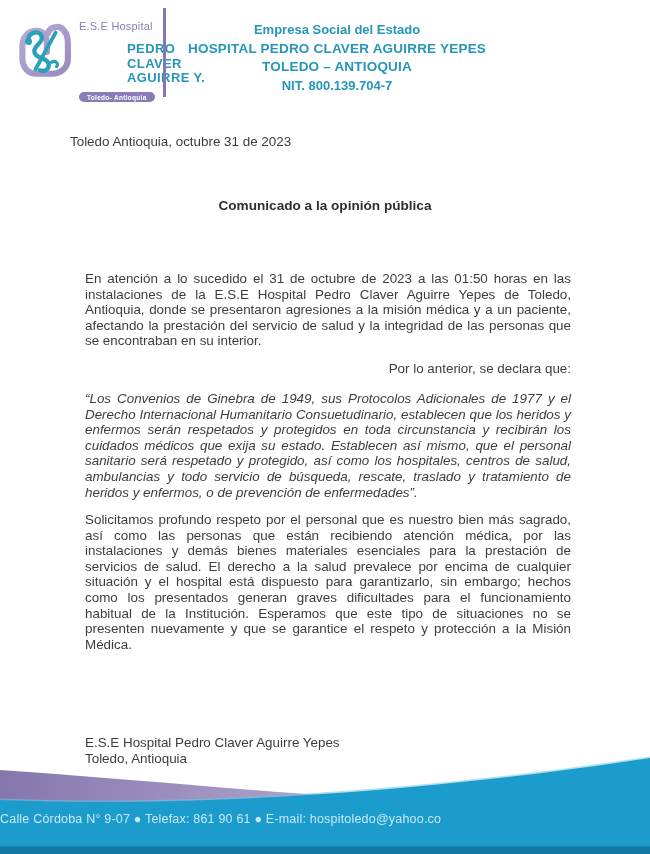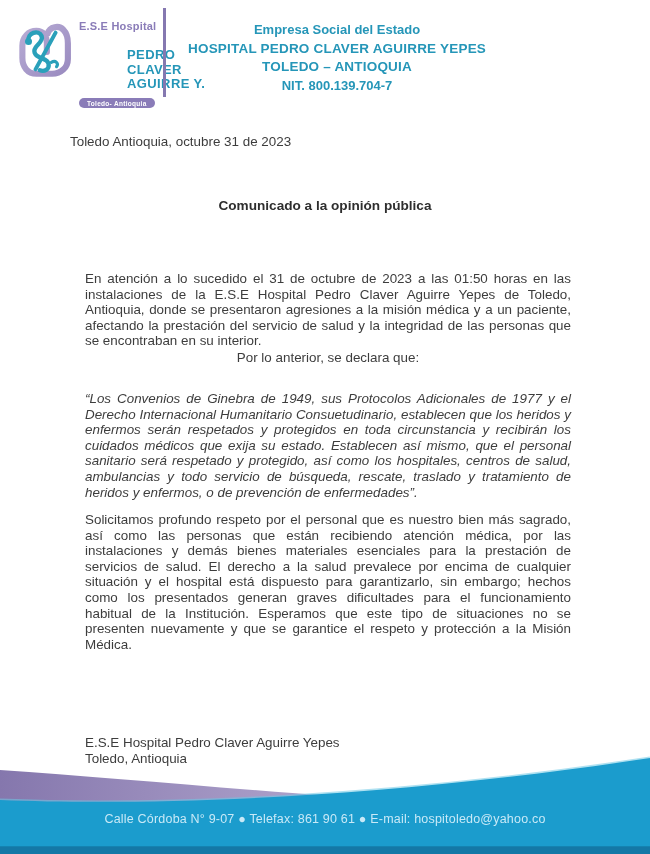--- a/index.html
+++ b/index.html
@@ -11,21 +11,21 @@
     background: #ffffff;
     font-family: "Liberation Sans", sans-serif;
     overflow: hidden;
     color: #3d3d3d;
   }
 
   
   .logo { position: absolute; left: 18px; top: 10px; display: flex; }
   .logo-icon { width: 56px; height: 62px; margin-top: 10px; flex: 0 0 auto; }
   .logo-textcol { margin-left: 5px; padding-top: 10px; }
-  .logo-ese { color: #8a7cb8; font-size: 11px; font-weight: 700; letter-spacing: .2px; margin-bottom: 16px; }
+  .logo-ese { color: #8a7cb8; font-size: 11px; font-weight: 400; letter-spacing: .2px; margin-bottom: 10px; }
   .logo-name { color: #2596b8; font-weight: 800; font-size: 13px; line-height: 14.5px; letter-spacing: .4px; padding-left: 48px; }
   .logo-badge {
     display: inline-block; background: #8a7cb8; color: #ffffff;
     font-size: 6.5px; font-weight: 600; padding: 1.5px 8px; border-radius: 7px;
     margin-top: 3px; letter-spacing: .3px;
   }
   .lh-divider { position: absolute; left: 163px; top: 8px; width: 3px; height: 89px; background: #8578b0; }
   .org { position: absolute; left: 188px; top: 21px; color: #2596b8; text-align: center; }
   .org-l1 { font-size: 13px;   font-weight: 700; line-height: 18.5px; }
   .org-l2 { font-size: 13.5px; font-weight: 800; line-height: 18.5px; letter-spacing: .2px; }
@@ -36,31 +36,31 @@
   .dateline { position: absolute; left: 70px; top: 134px; font-size: 13.4px; }
   .doc-title {
     position: absolute; left: 0; top: 198px; width: 100%;
     text-align: center; font-size: 13.6px; font-weight: 700; color: #2e2e2e;
   }
   .para {
     position: absolute; left: 85px; width: 486px;
     font-size: 13.4px; line-height: 15.6px; text-align: justify;
   }
   .para.p1 { top: 271px; }
-  .para.p2 { top: 350px; text-align: center; }
+  .para.p2 { top: 361px; text-align: right; }
   .para.quote { top: 391px; font-style: italic; }
   .para.p4 { top: 512px; }
   .signature { position: absolute; left: 85px; top: 735px; font-size: 13.4px; line-height: 16px; }
 
   
   .footer { position: absolute; left: 0; bottom: 0; width: 650px; height: 99px; }
   .footer svg { position: absolute; left: 0; top: 0; width: 650px; height: 99px; display: block; }
   .footer-address {
     position: absolute; left: 0; top: 57px; width: 100%;
-    text-align: center; font-size: 12.5px; color: #c8e9f7; letter-spacing: .2px;
+    font-size: 12.5px; color: #c8e9f7; letter-spacing: .2px;
   }
 </style>
 </head>
 <body>
 
 <div class="page">
 
   <header>
     <div class="logo">
       <svg class="logo-icon" viewBox="0 0 64 66" aria-hidden="true">

